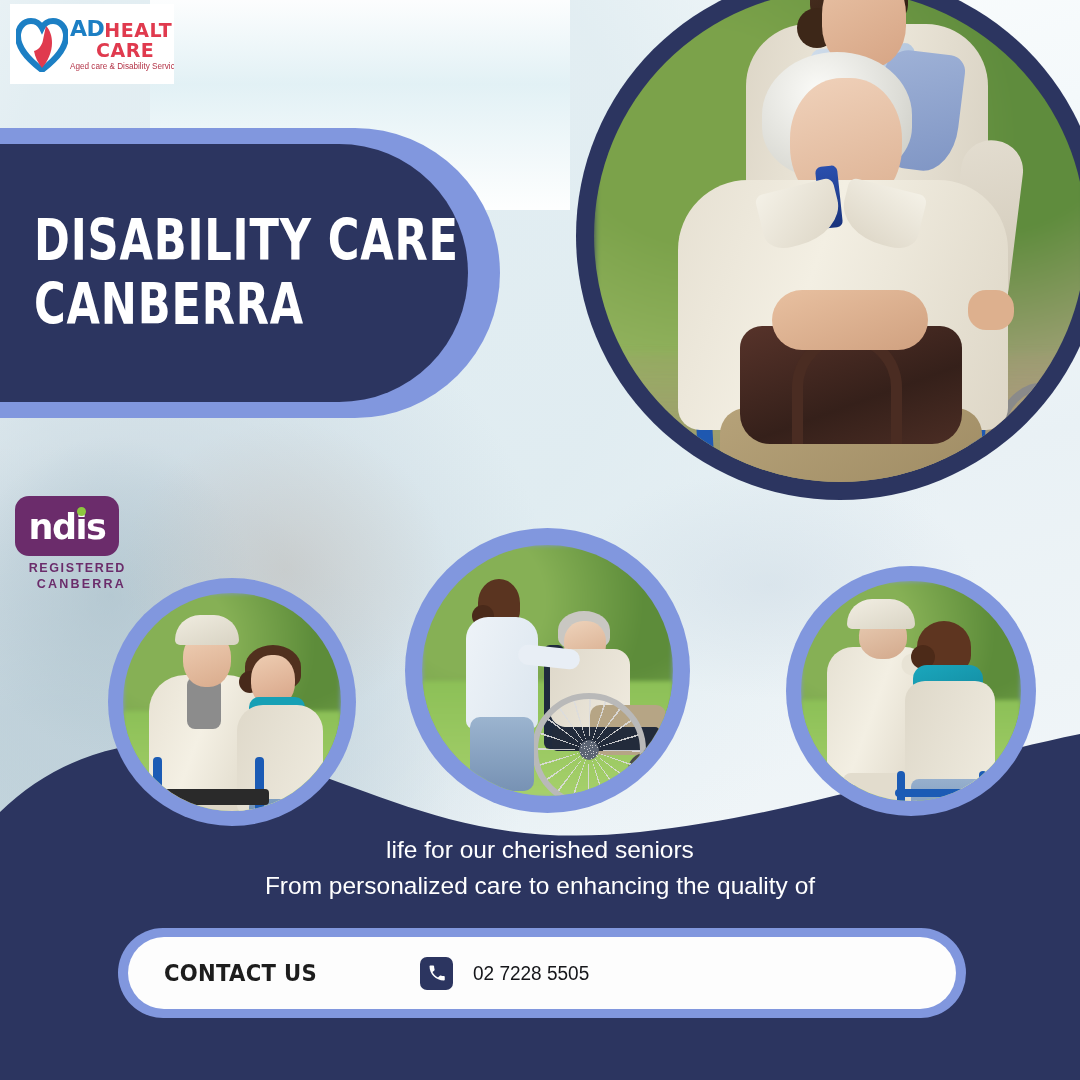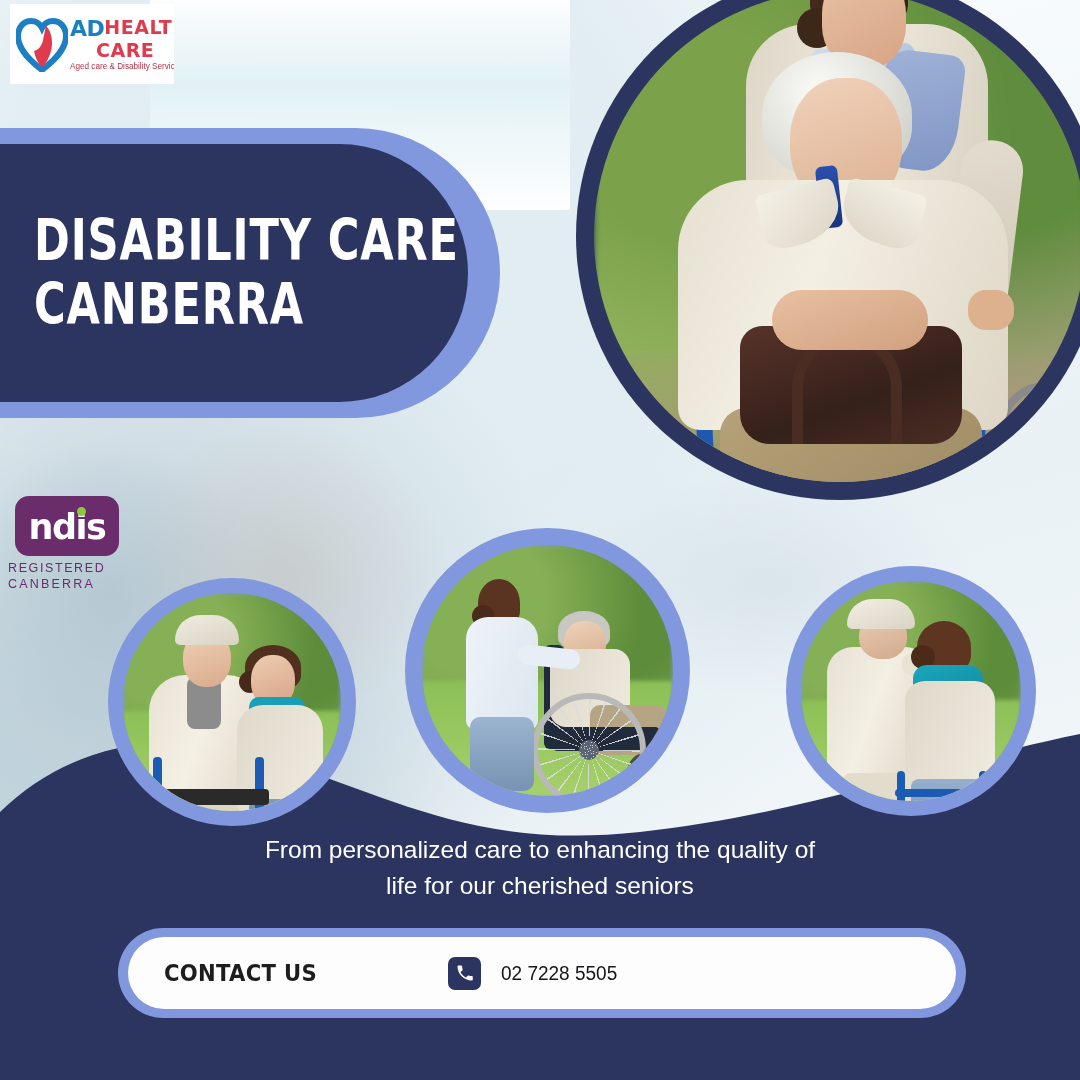--- a/index.html
+++ b/index.html
@@ -222,21 +222,21 @@
   .logo-box {
     position:absolute; left:10px; top:4px;
     width:164px; height:80px;
     background:#ffffff;
     display:flex; align-items:center;
     padding:4px 6px;
     overflow:hidden;
   }
   .logo-mark { width:52px; height:56px; flex:0 0 auto; }
   .logo-text { margin-left:2px; line-height:1; }
-  .logo-row1 { display:flex; }
+  .logo-row1 { display:flex; align-items:flex-end; }
   .logo-ad {
     color:#1c7fc4; font-weight:bold; font-size:22px;
     font-family:"DejaVu Sans", sans-serif; letter-spacing:-.5px;
   }
   .logo-health {
     color:#e03a4e; font-weight:bold; font-size:19px;
     font-family:"DejaVu Sans", sans-serif; letter-spacing:.5px;
   }
   .logo-care {
     color:#e03a4e; font-weight:bold; font-size:19px;
@@ -245,39 +245,39 @@
   }
   .logo-tag {
     color:#b33347; font-size:8.5px; margin-top:2px;
     font-family:"Liberation Sans", sans-serif;
     white-space:nowrap; transform:scaleX(.96); transform-origin:left;
   }
 
   
   .ndis {
     position:absolute; left:8px; top:496px;
-    width:118px; text-align:left;
+    width:118px; text-align:right;
   }
   .ndis-chip {
     width:104px; height:60px; border-radius:14px;
     background:#6b2c6b;
     display:flex; align-items:center; justify-content:center;
     position:relative; margin:0 auto;
   }
   .ndis-word {
     color:#ffffff; font-weight:bold; font-size:35px;
     font-family:"DejaVu Sans", sans-serif; letter-spacing:-1.5px;
     line-height:1; position:relative; top:1px;
   }
   .ndis-dot {
     position:absolute; width:9px; height:9px; border-radius:50%;
     background:#8dc63f; left:62px; top:11px;
   }
   .ndis-sub1, .ndis-sub2 {
-    color:#6b2c6b; font-weight:normal; font-size:12.5px;
+    color:#6b2c6b; font-weight:bold; font-size:12.5px;
     letter-spacing:1.6px; margin-top:5px;
     font-family:"Liberation Sans", sans-serif;
   }
   .ndis-sub2 { margin-top:2px; letter-spacing:2.2px; }
 
   
   .bottom-wave { position:absolute; left:0; top:700px; width:1080px; height:380px; }
   .bottom-fill { position:absolute; left:0; top:1000px; width:1080px; height:80px; background:#2c3560; }
 
   
@@ -386,21 +386,21 @@
     display:flex; align-items:center;
     padding:0 36px;
   }
   .contact-label {
     font-family:"DejaVu Sans", sans-serif;
     font-weight:bold; font-size:23px; color:#1d1d1d;
     letter-spacing:.3px; transform:scaleX(.92); transform-origin:left;
     white-space:nowrap;
   }
   .contact-item { display:flex; align-items:center; gap:13px; white-space:nowrap; }
-  .ci-1 { margin-left:118px;gap:20px; }
+  .ci-1 { margin-left:90px;gap:20px; }
   .ci-2 { margin-left:78px; }
   .ci-icon {
     width:33px; height:33px; border-radius:7px; background:#2c3560;
     display:flex; align-items:center; justify-content:center; flex:0 0 auto;
   }
   .ci-text {
     font-size:20px; color:#15161a;
     font-family:"Liberation Sans", sans-serif;
     transform:scaleX(.95); transform-origin:left;
   }
@@ -538,22 +538,22 @@
   <div class="ndis">
     <div class="ndis-chip">
       <span class="ndis-word">ndis</span>
       <span class="ndis-dot"></span>
     </div>
     <div class="ndis-sub1">REGISTERED</div>
     <div class="ndis-sub2">CANBERRA</div>
   </div>
 
   <div class="tagline">
+    <div>life for our cherished seniors</div>
     <div>From personalized care to enhancing the quality of</div>
-    <div>life for our cherished seniors</div>
   </div>
 
   <div class="contact-ring"></div>
   <div class="contact-bar">
     <span class="contact-label">CONTACT US</span>
 
     <div class="contact-item ci-1">
       <span class="ci-icon">
         <svg width="20" height="20" viewBox="0 0 24 24" fill="#ffffff">
           <path d="M6.6 10.8c1.4 2.8 3.8 5.2 6.6 6.6l2.2-2.2c.3-.3.7-.4 1.1-.3 1.2.4 2.5.6 3.8.6.6 0 1 .4 1 1v3.5c0 .6-.4 1-1 1C10.6 21 3 13.4 3 4c0-.6.4-1 1-1h3.5c.6 0 1 .4 1 1 0 1.3.2 2.6.6 3.8.1.4 0 .8-.3 1.1l-2.2 1.9z"></path>

